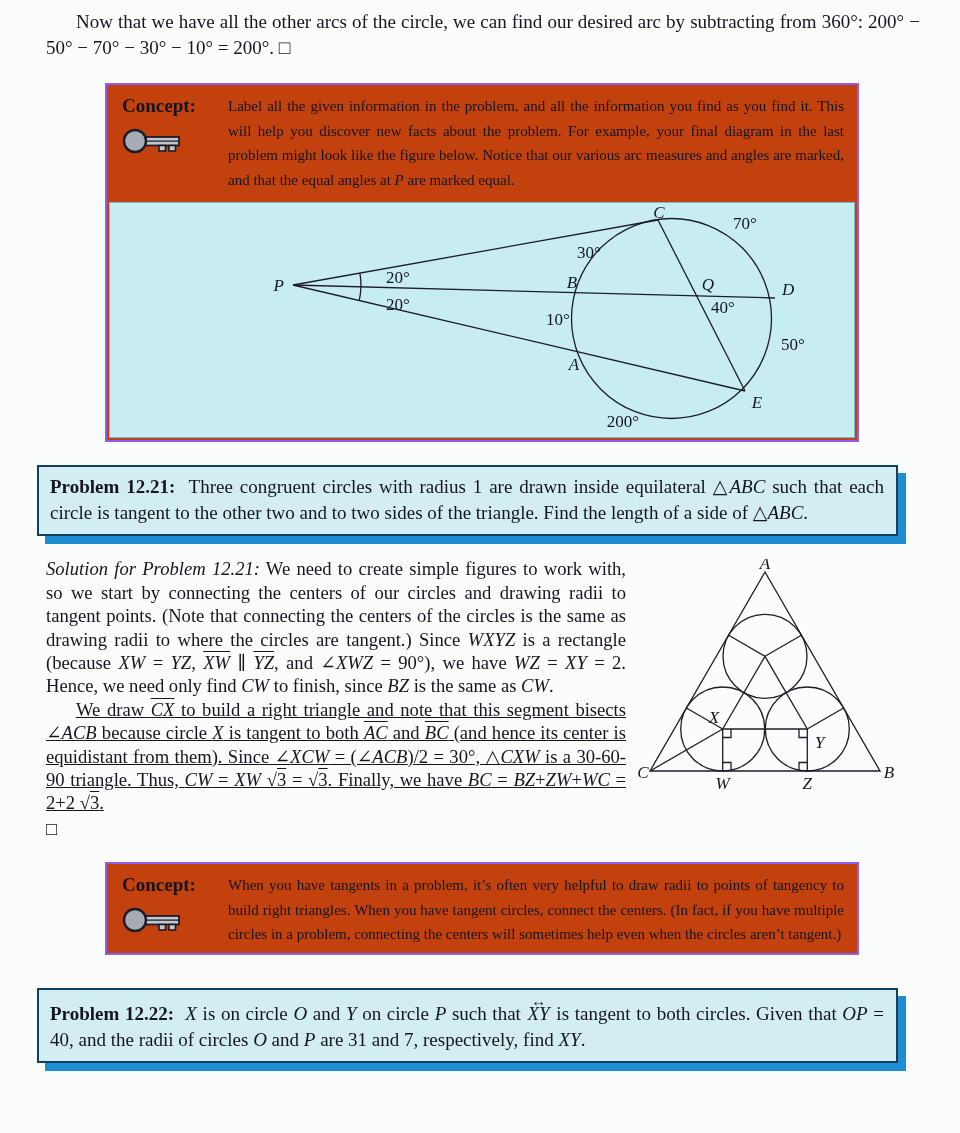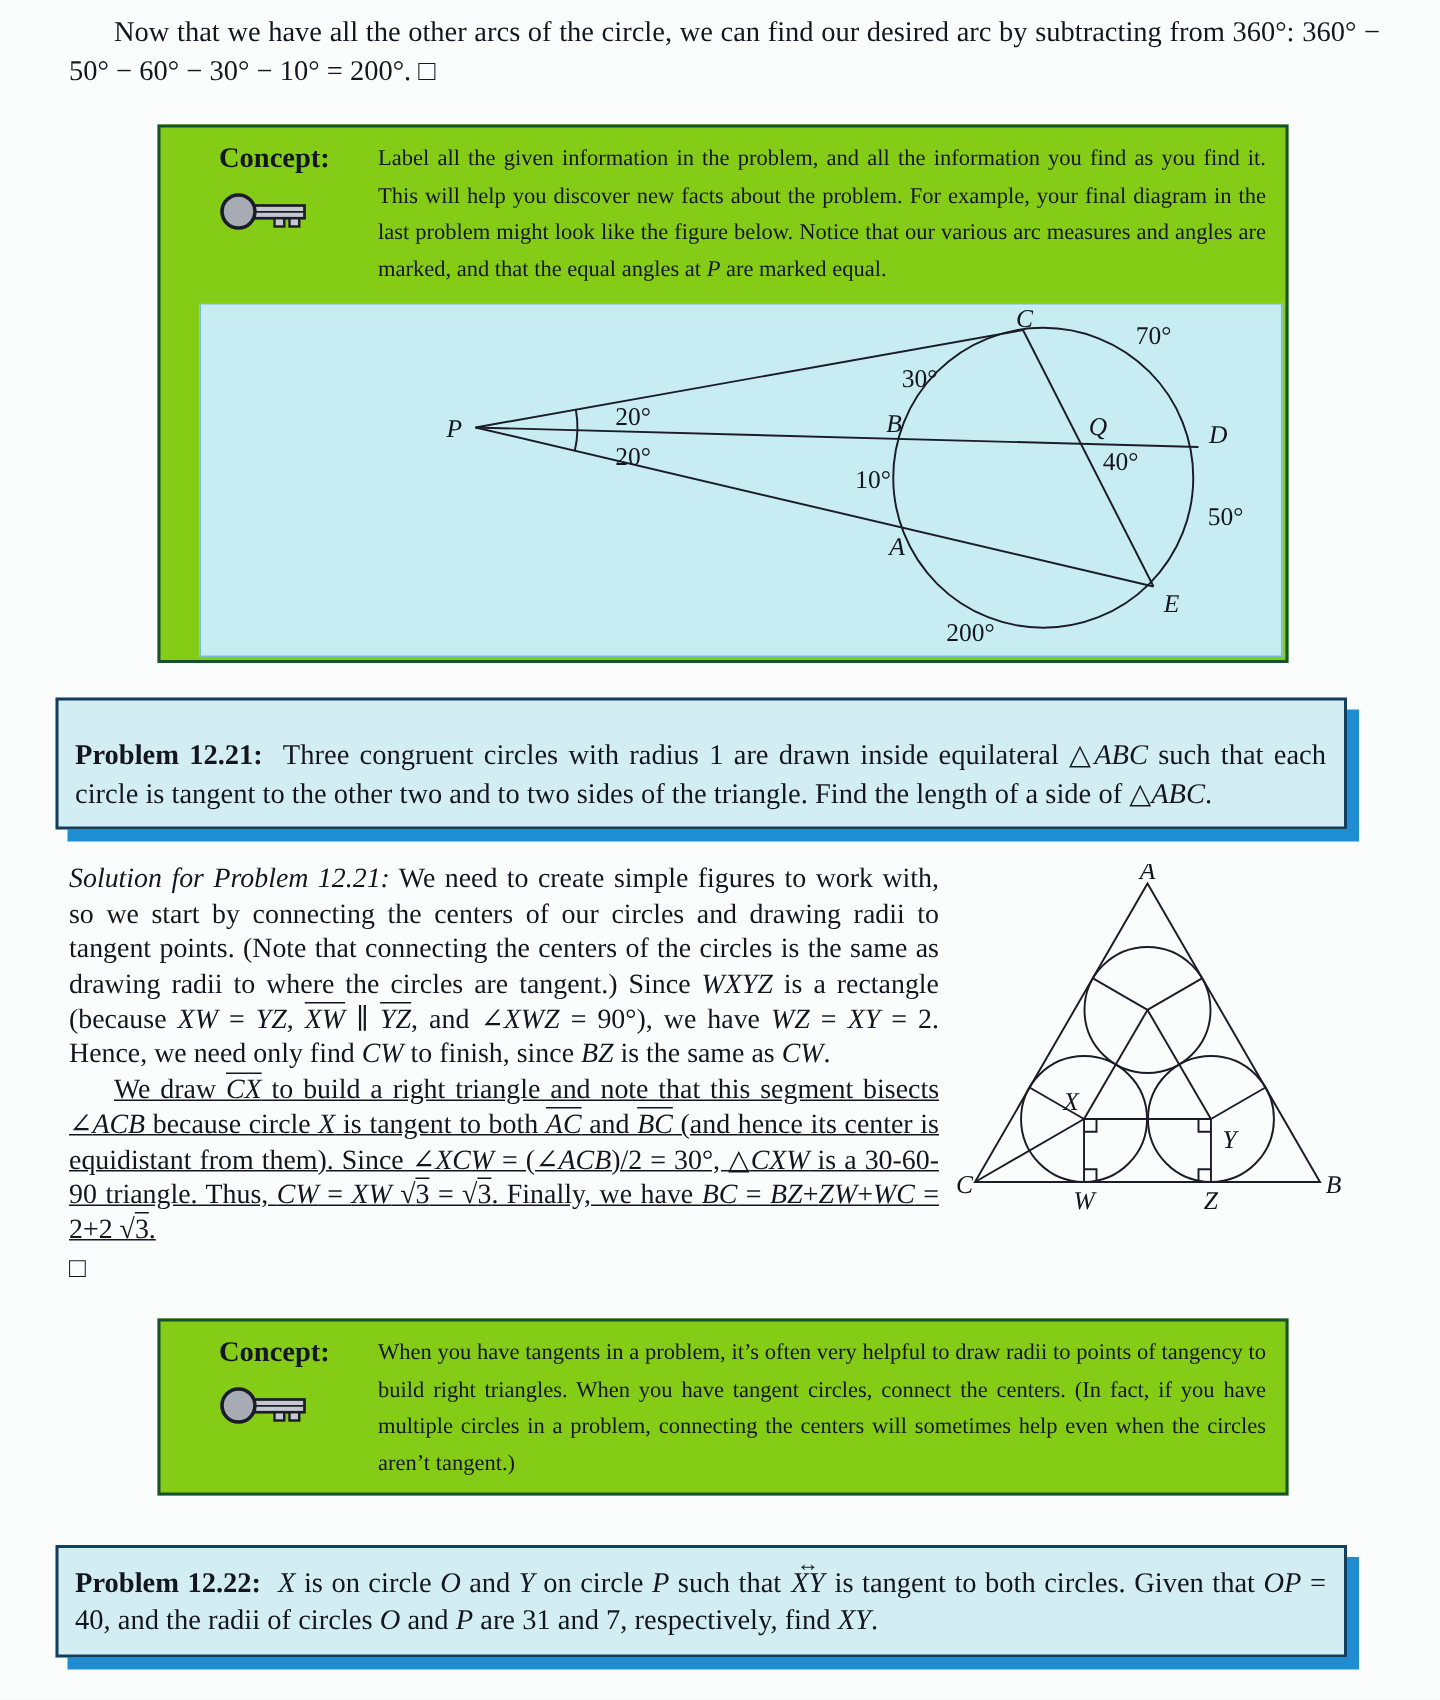--- a/index.html
+++ b/index.html
@@ -9,35 +9,35 @@
     background:#fbfdfd; color:#15151f; overflow:hidden;
   }
   
   .intro {
     margin:9px 40px 0 46px; font-size:19px; line-height:26px;
     text-align:justify; text-indent:30px;
   }
   
   .concept-box {
     margin:22px 0 0 105px; width:754px;
-    background:#84cc16; border:2px solid #14532d;padding-left:24px;
+    background:#c2410c; border:2px solid #8b5cf6;
   }
   .concept-row { display:flex; padding:9px 13px 6px 15px; }
   .concept-side { width:100px; flex:none; }
   .concept-label { font-weight:bold; font-size:19px; line-height:24px; }
   .key-icon { margin-top:7px; display:block; }
   .concept-text { flex:1; font-size:15px; line-height:24.6px; text-align:justify; padding-left:6px; }
   .concept-figure { margin:4px 2px 2px 2px; background:#c7edf3; border:1px solid #74bed2; }
   .concept-figure svg { display:block; }
   
   .problem-box {
     margin:23px 0 0 37px; width:861px;
     background:#d2eef3; border:2px solid #123f5e;
     box-shadow:8px 8px 0 #1e8dd2;
-    padding:24px 12px 9px 11px;
+    padding:7px 12px 9px 11px;
     font-size:19px; line-height:25.5px; text-align:justify;
   }
   .problem-box.arrowpad { padding-top:11px;margin-top:33px; }
   .plabel { font-weight:bold; }
   
   .solution {
     display:flow-root; margin:21px 32px 0 46px;
     font-size:18.6px; line-height:23.4px; text-align:justify;
   }
   .tri-fig { float:right; width:292px; margin:2px 0 2px 10px; }
@@ -53,21 +53,21 @@
   
   svg .geo { stroke:#1c1c28; stroke-width:1.3; fill:none; }
   svg text { fill:#15151f; font-family:"Liberation Serif","DejaVu Serif",serif; font-size:17px; }
   svg text.var { font-style:italic; }
 </style>
 </head>
 <body>
 
 <div class="page">
 
-  <p class="intro">Now that we have all the other arcs of the circle, we can find our desired arc by subtracting from 360°: 360° − 50° − 60° − 30° − 10° = 200°. □</p>
+  <p class="intro">Now that we have all the other arcs of the circle, we can find our desired arc by subtracting from 360°: 200° − 50° − 70° − 30° − 10° = 200°. □</p>
 
   <div class="concept-box">
     <div class="concept-row">
       <div class="concept-side">
         <div class="concept-label">Concept:</div>
         <svg class="key-icon" width="62" height="32" viewBox="0 0 62 32">
           <rect x="23" y="12" width="34" height="8.5" fill="#c3c8cf" stroke="#1c1c28" stroke-width="1.8"></rect>
           <line x1="23" y1="16.2" x2="57" y2="16.2" stroke="#1c1c28" stroke-width="1.2"></line>
           <rect x="37" y="20.5" width="6.5" height="5.5" fill="#c3c8cf" stroke="#1c1c28" stroke-width="1.6"></rect>
           <rect x="47" y="20.5" width="6.5" height="5.5" fill="#c3c8cf" stroke="#1c1c28" stroke-width="1.6"></rect>

